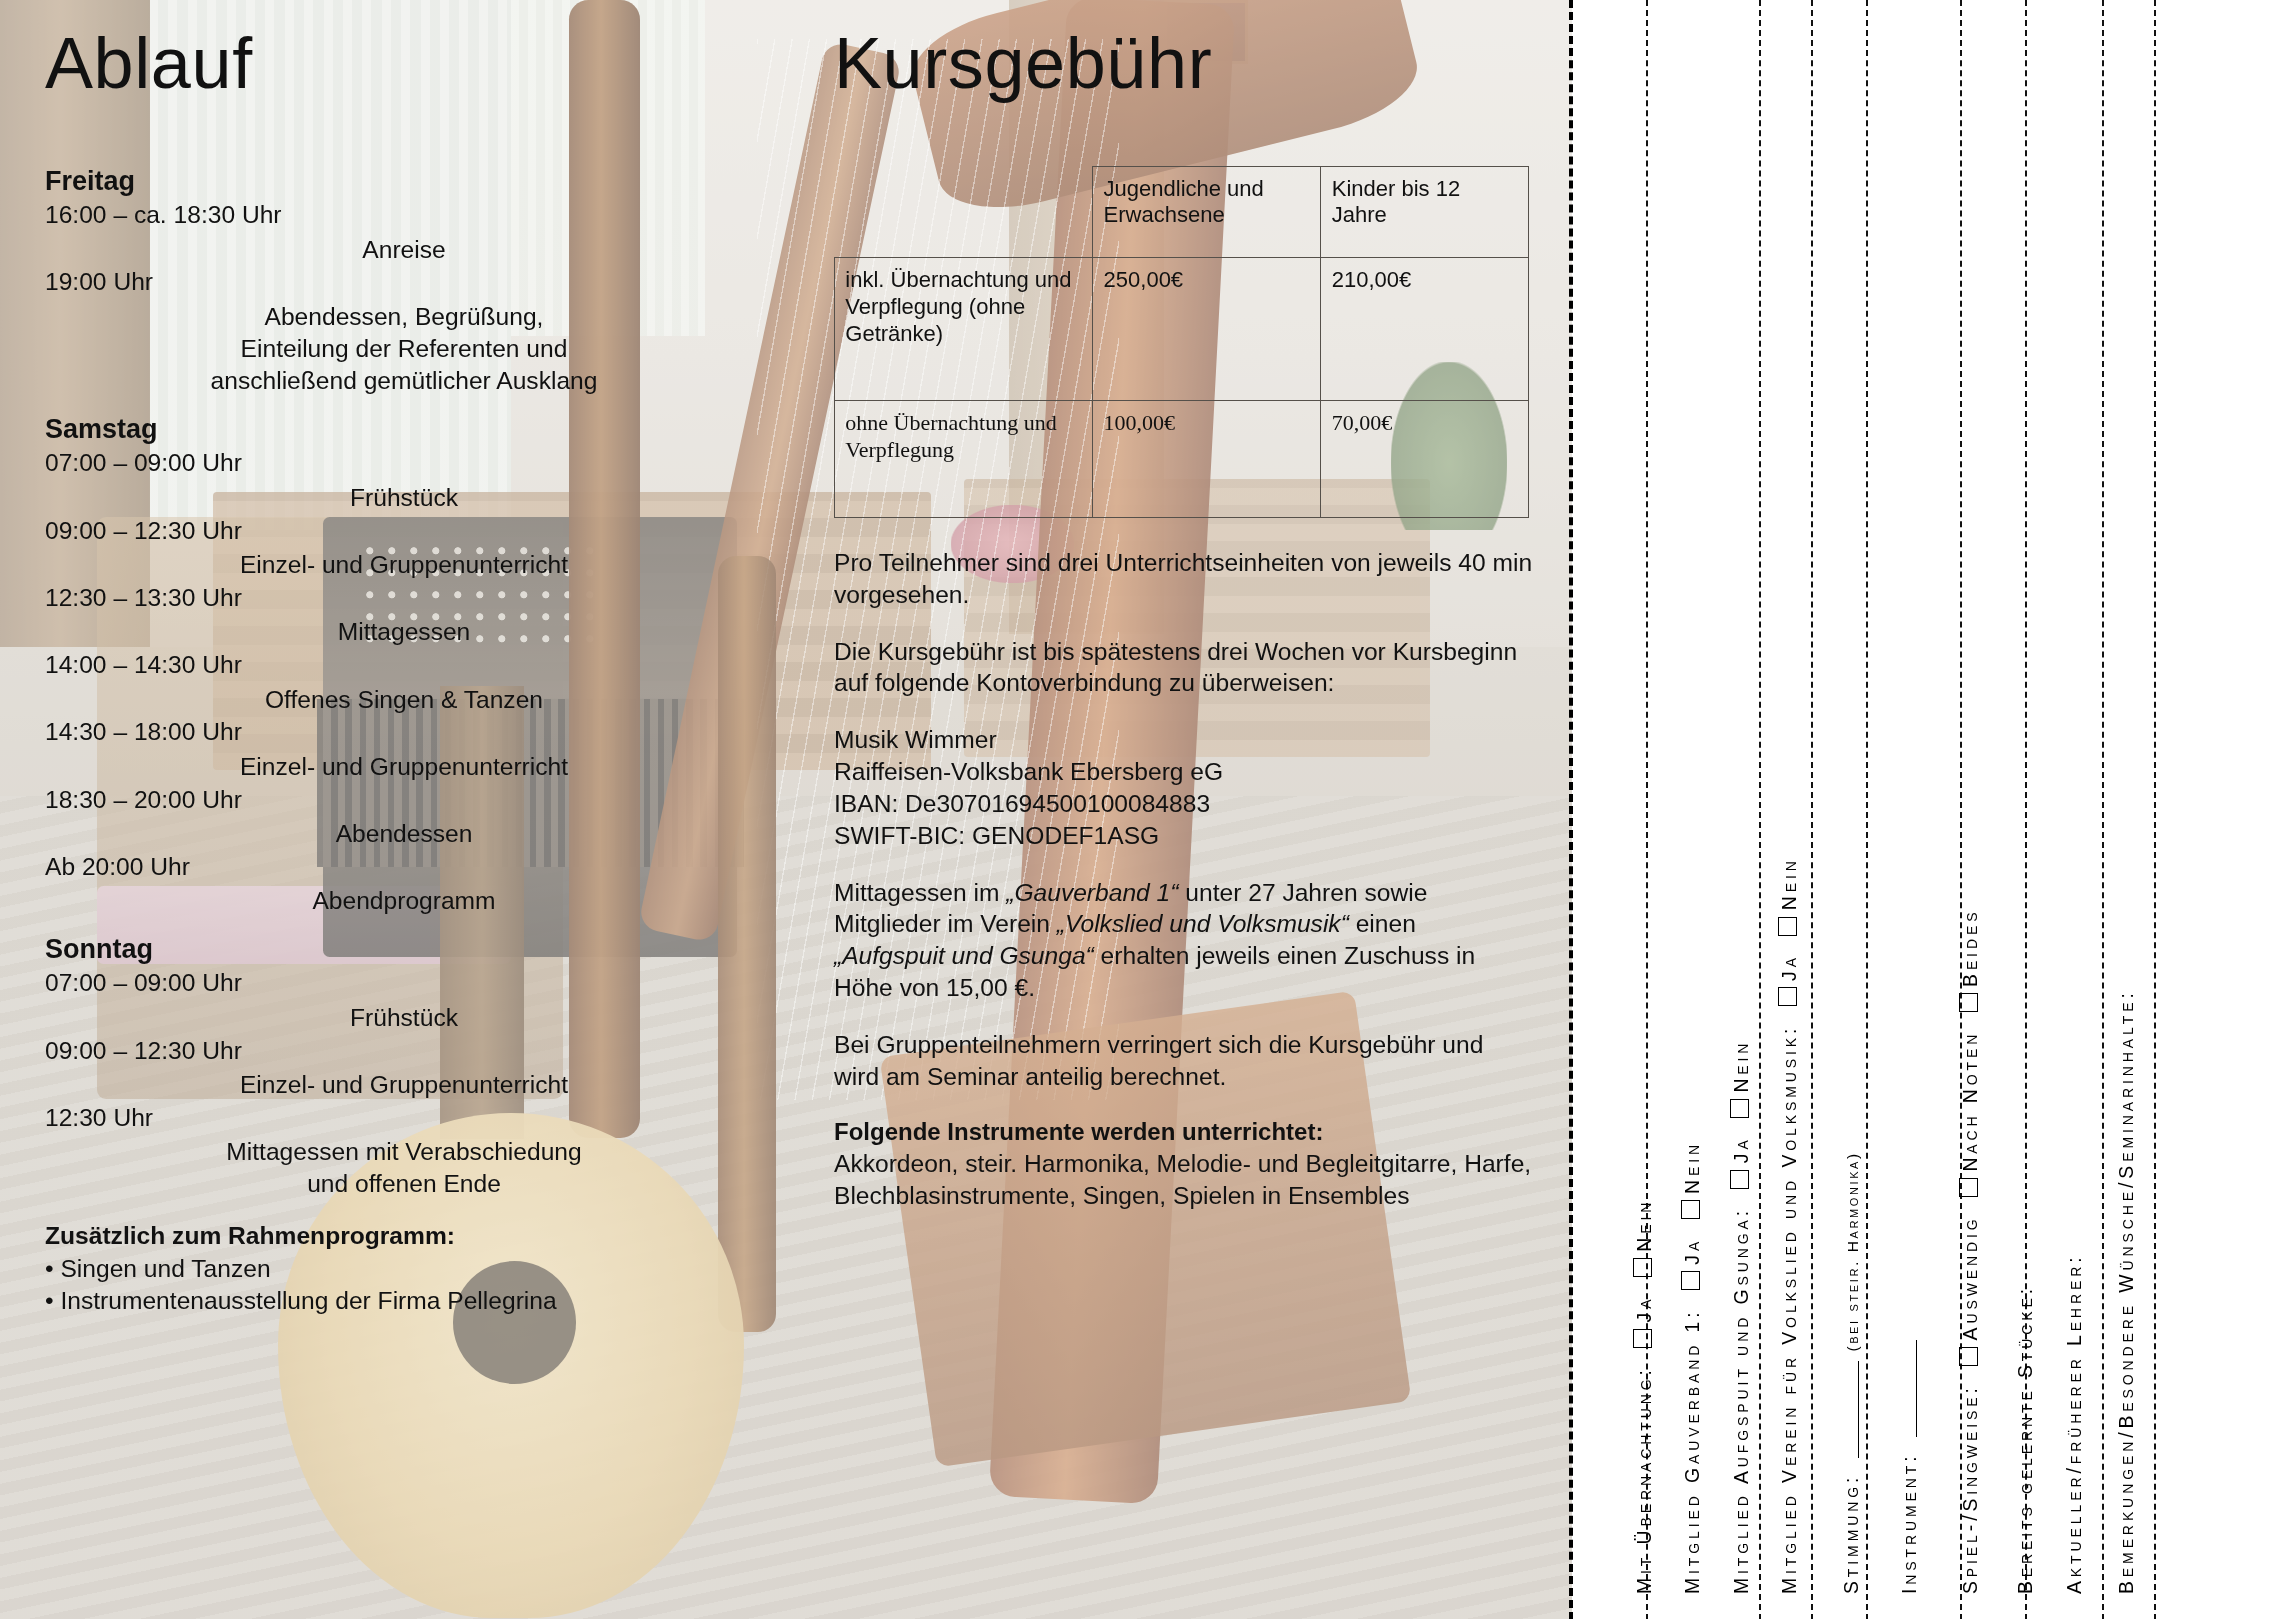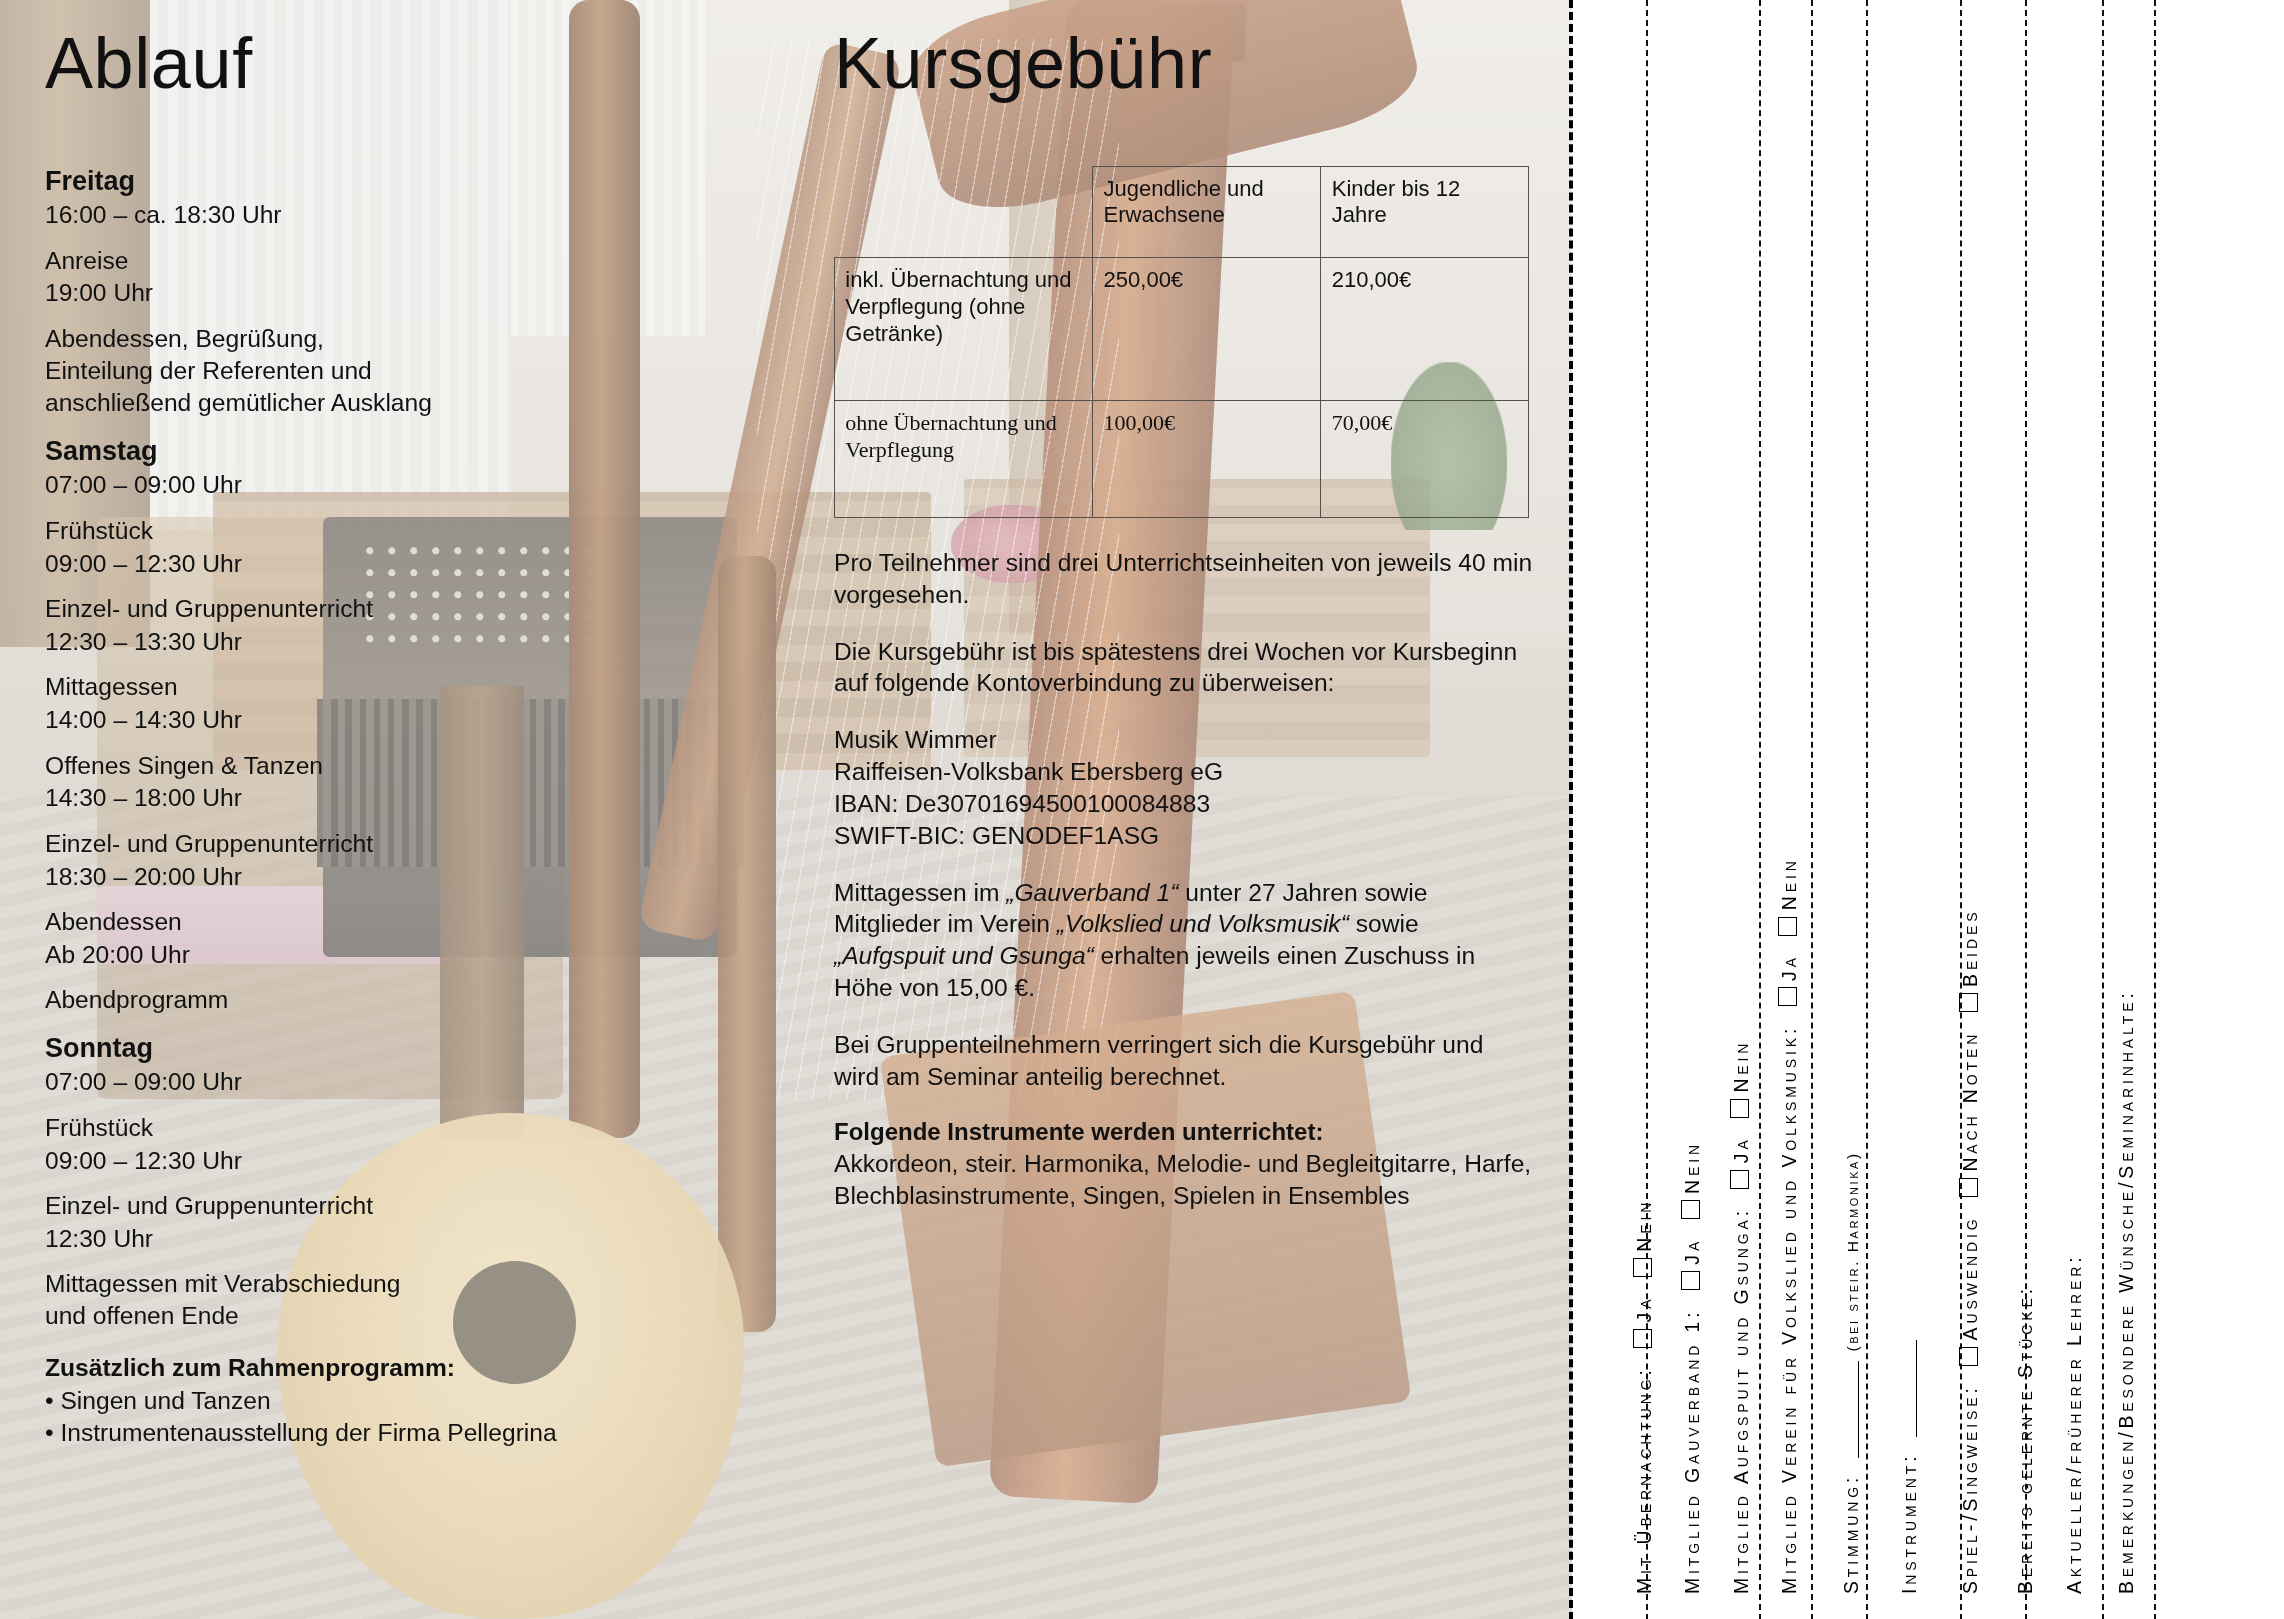--- a/index.html
+++ b/index.html
@@ -226,22 +226,22 @@
   .day.first { margin-top: 0; }
 
   .entry { margin-bottom: 1.3px; }
   .entry .time {
     font-size: 24.6px;
     line-height: 1.28;
   }
   .entry .what {
     font-size: 24.6px;
     line-height: 1.28;
-    text-align: left;
-    margin-top: 14px;
+    text-align: center;
+    margin-top: 3px;
   }
   .entry .what.multi { line-height: 1.30; }
 
   .extra-head {
     font-size: 24.6px;
     font-weight: bold;
     margin-top: 22px;
     margin-bottom: 3px;
   }
   .extra-line {
@@ -468,21 +468,21 @@
     <p class="para">Pro Teilnehmer sind drei Unterrichtseinheiten von jeweils 40 min vorgesehen.</p>
     <p class="para">Die Kursgebühr ist bis spätestens drei Wochen vor Kursbeginn auf folgende Kontoverbindung zu überweisen:</p>
 
     <div class="bank">
       <div>Musik Wimmer</div>
       <div>Raiffeisen-Volksbank Ebersberg eG</div>
       <div>IBAN: De30701694500100084883</div>
       <div>SWIFT-BIC:  GENODEF1ASG</div>
     </div>
 
-    <p class="para"><span>Mittagessen im </span><em>„Gauverband 1“</em><span> unter 27 Jahren sowie Mitglieder im Verein </span><em>„Volkslied und Volksmusik“</em><span> sowie </span><em>„Aufgspuit und Gsunga“</em><span> erhalten jeweils einen Zuschuss in Höhe von 15,00 €.</span></p>
+    <p class="para"><span>Mittagessen im </span><em>„Gauverband 1“</em><span> unter 27 Jahren sowie Mitglieder im Verein </span><em>„Volkslied und Volksmusik“</em><span> einen </span><em>„Aufgspuit und Gsunga“</em><span> erhalten jeweils einen Zuschuss in Höhe von 15,00 €.</span></p>
 
     <p class="para">Bei Gruppenteilnehmern verringert sich die Kursgebühr und wird am Seminar anteilig berechnet.</p>
 
     <div class="inst-head">Folgende Instrumente werden unterrichtet:</div>
     <div class="inst-body">Akkordeon, steir. Harmonika, Melodie- und Begleitgitarre, Harfe, Blechblasinstrumente, Singen, Spielen in Ensembles</div>
   </div>
 
   <div class="vdash" style="left:1569px"></div>
   <div class="vdash thin" style="left:1646px"></div>
   <div class="vdash thin" style="left:1759px"></div>

